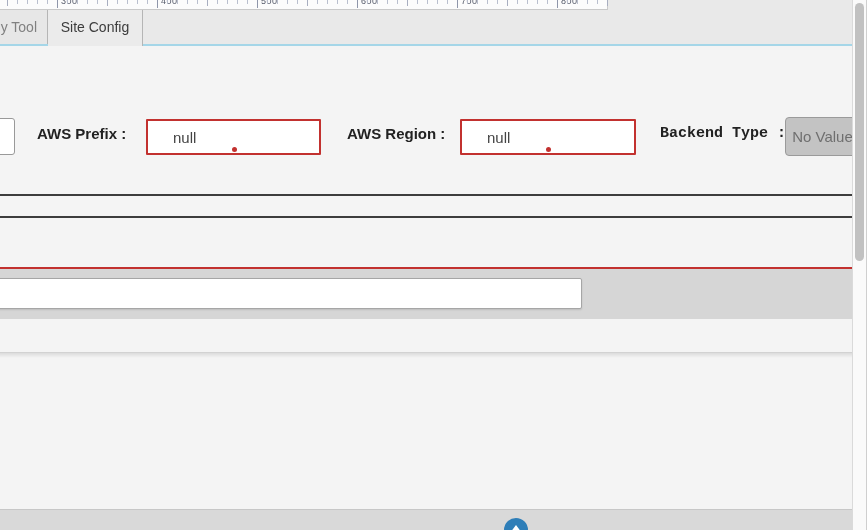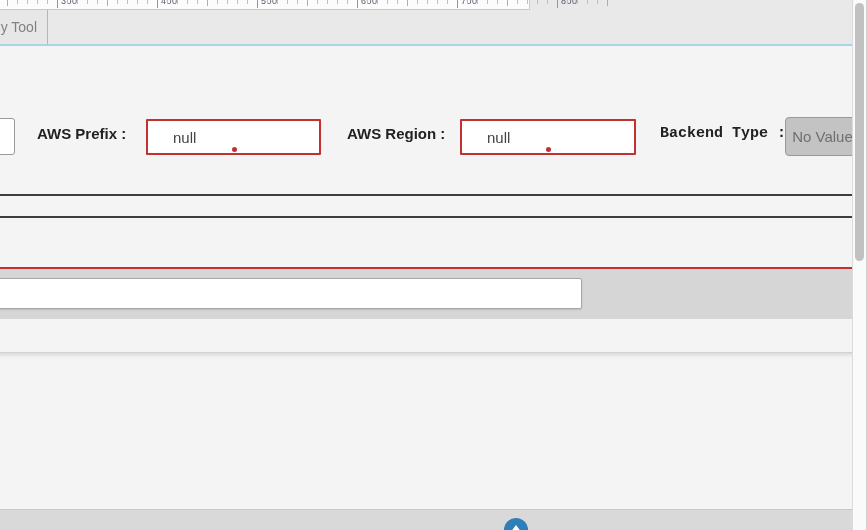--- a/index.html
+++ b/index.html
@@ -11,21 +11,21 @@
   
   .tabbar { position:absolute; left:0; top:0; width:852px; height:46px; background:#e9e9e9; }
   .tab-accent { position:absolute; left:0; top:44px; width:852px; height:2px; background:var(--accent,#a5d6e8); }
   .tab { position:absolute; top:10px; height:34px; line-height:34px; font-size:14px; color:#808080;
          background:#e7e7e7; border-right:1px solid #b5b5b5; text-align:right; padding-right:10px; cursor:pointer; z-index:2; }
   .tab.t0 { left:-42px; width:90px; }
   .tab.t1 { left:48px; width:95px; text-align:center; padding-right:0; color:#3c3c3c; height:36px; background:#ebebeb;
             border-left:none; z-index:3; }
 
   
-  .ruler { position:absolute; left:0; top:0; width:530px; height:10px; background:#fcfcfc;
+  .ruler { position:absolute; left:0; top:0; width:608px; height:10px; background:#fcfcfc;
            border-bottom:1px solid #c9c9c9; border-right:1px solid #c9c9c9; z-index:4; }
   .ruler .tick { position:absolute; top:0; width:1px; height:4px; background:#b9bfce; }
   .ruler .tick.mid { height:6px; background:#a8aec0; }
   .ruler .tick.major { height:8px; background:#8f96aa; }
   .ruler .rlabel { position:absolute; top:-4px; font-size:9px; color:#565b6a; letter-spacing:0.5px; }
 
   
   .content { position:absolute; left:0; top:46px; width:852px; height:484px; background:#f4f4f4; }
 
   .cut-input-left { position:absolute; left:-14px; top:72px; width:29px; height:37px; background:#ffffff;
@@ -74,20 +74,21 @@
   .scroll-thumb { position:absolute; left:2px; top:3px; width:9px; height:258px; background:#c1c1c1; border-radius:5px; cursor:pointer; }
 </style>
 </head>
 <body>
 
 <div id="stage">
 
   <div class="tabbar">
     <div class="tab-accent"></div>
     <div class="tab t0">y Tool</div>
+    <div class="tab t1">Site Config</div>
   </div>
 
   <div class="ruler">
       <div class="tick mid" style="left: 7px;"></div>
       <div class="tick" style="left: 17px;"></div>
       <div class="tick" style="left: 27px;"></div>
       <div class="tick" style="left: 37px;"></div>
       <div class="tick" style="left: 47px;"></div>
       <div class="tick major" style="left: 57px;"></div>
       <div class="rlabel" style="left: 61px;">300</div>

